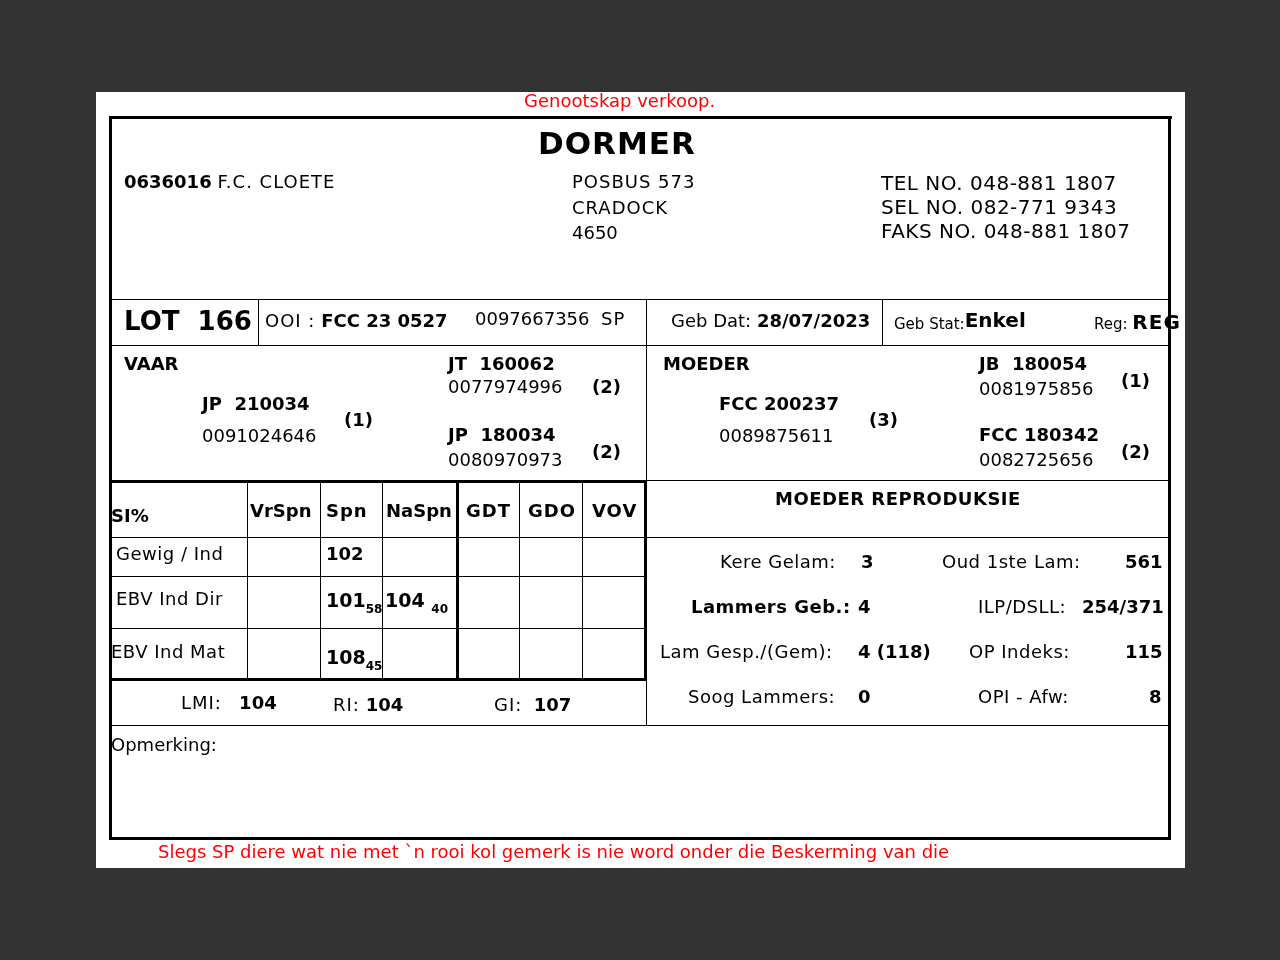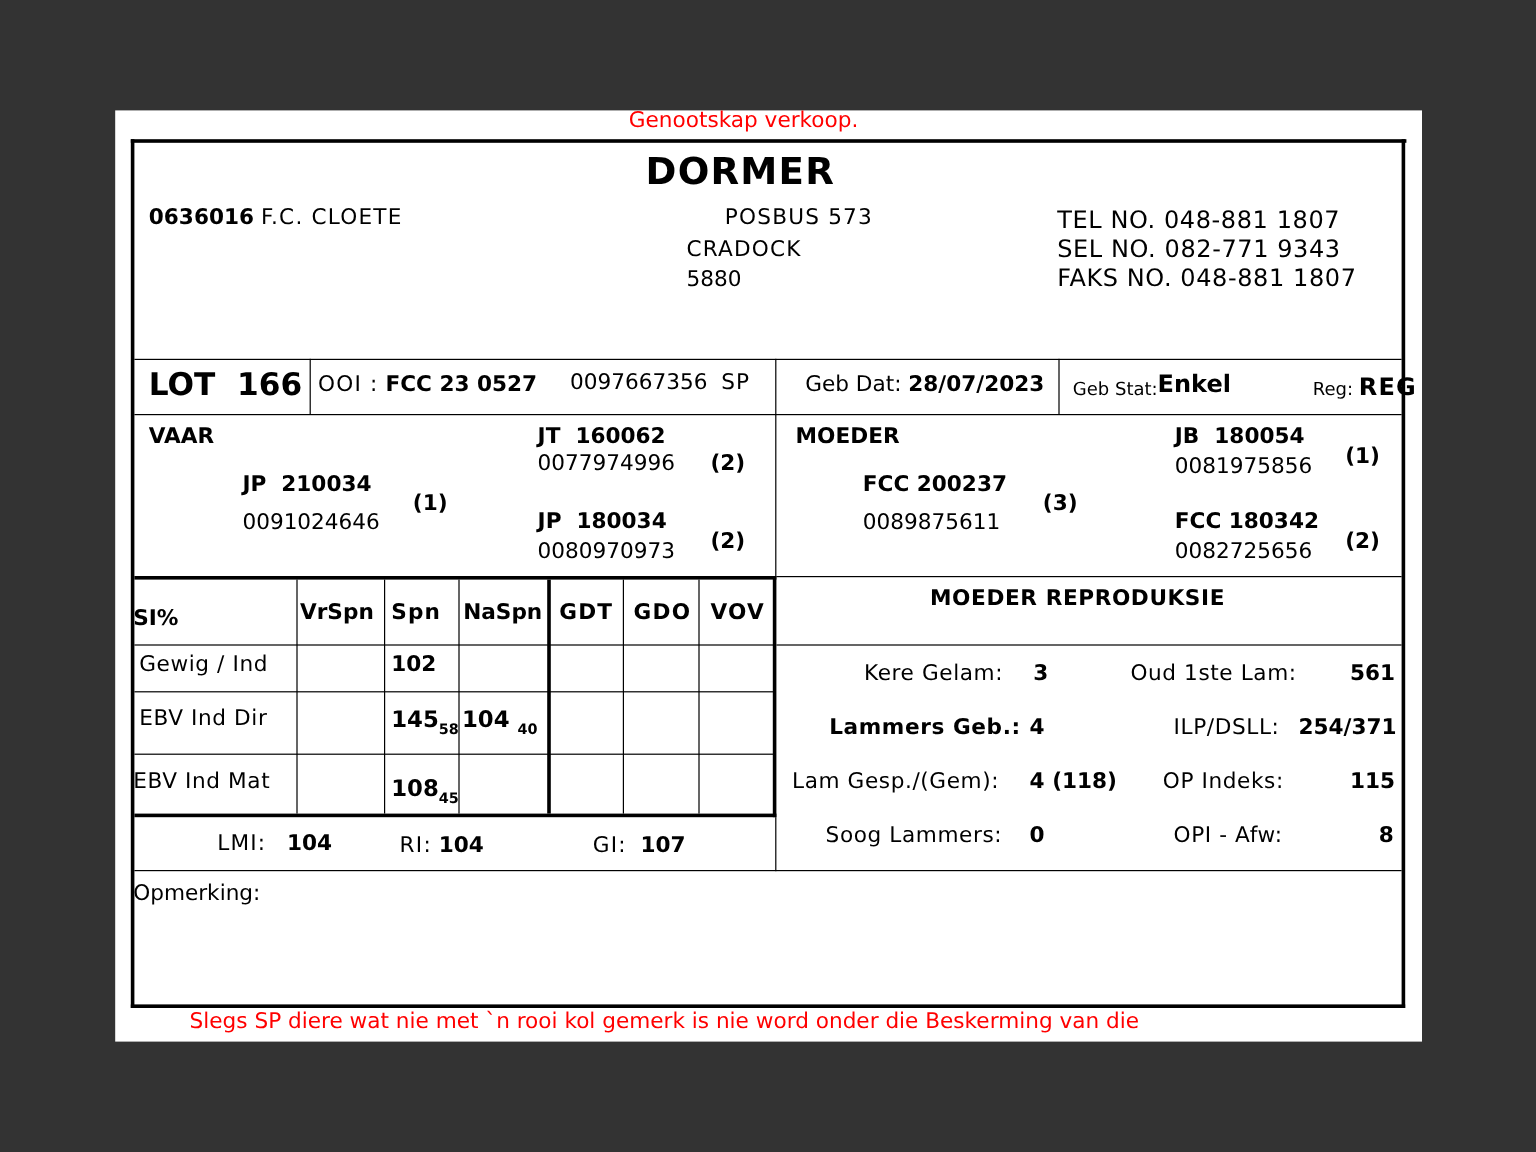--- a/index.html
+++ b/index.html
@@ -25,23 +25,23 @@
 <div class="hl" style="left:109px;top:116px;width:1063px;height:3px;"></div>
 <div class="hl" style="left:109px;top:116px;width:3px;height:724px;"></div>
 <div class="hl" style="left:1168px;top:116px;width:3px;height:724px;"></div>
 <div class="hl" style="left:109px;top:837px;width:1062px;height:3px;"></div>
 
 <div class="abs b" style="left:538px;top:125px;font-size:31px;letter-spacing:1px;">DORMER</div>
 <div class="abs t18" style="left:124px;top:171px;">
   <span class="b">0636016</span>
   <span class="ls">F.C. CLOETE</span>
 </div>
-<div class="abs t18 ls" style="left:604px;top:171px;">POSBUS 573</div>
+<div class="abs t18 ls" style="left:572px;top:171px;">POSBUS 573</div>
 <div class="abs t18 ls" style="left:572px;top:197px;">CRADOCK</div>
-<div class="abs t18" style="left:572px;top:222px;">5880</div>
+<div class="abs t18" style="left:572px;top:222px;">4650</div>
 <div class="abs t16" style="left:881px;top:171px;letter-spacing:0.5px;">TEL NO. 048-881 1807</div>
 <div class="abs t16" style="left:881px;top:195px;letter-spacing:0.5px;">SEL NO. 082-771 9343</div>
 <div class="abs t16" style="left:881px;top:219px;letter-spacing:0.5px;">FAKS NO. 048-881 1807</div>
 
 <div class="hl" style="left:112px;top:299px;width:1056px;height:1px;"></div>
 <div class="hl" style="left:112px;top:345px;width:1056px;height:1px;"></div>
 <div class="hl" style="left:258px;top:299px;width:1px;height:46px;"></div>
 <div class="hl" style="left:646px;top:299px;width:1px;height:181px;"></div>
 <div class="hl" style="left:882px;top:299px;width:1px;height:46px;"></div>
 
@@ -115,21 +115,21 @@
 <div class="abs b t18" style="left:386px;top:500px;">NaSpn</div>
 <div class="abs b t18" style="left:466px;top:500px;letter-spacing:1px;">GDT</div>
 <div class="abs b t18" style="left:528px;top:500px;letter-spacing:1px;">GDO</div>
 <div class="abs b t18" style="left:592px;top:500px;letter-spacing:1px;">VOV</div>
 
 <div class="abs t18" style="left:116px;top:543px;letter-spacing:0.5px;">Gewig / Ind</div>
 <div class="abs b t18" style="left:326px;top:543px;">102</div>
 
 <div class="abs t18" style="left:116px;top:588px;letter-spacing:0.5px;">EBV Ind Dir</div>
 <div class="abs b" style="left:326px;top:589px;font-size:19px;">
-  <span>145</span><span class="sub">58</span>
+  <span>101</span><span class="sub">58</span>
 </div>
 <div class="abs b" style="left:385px;top:589px;font-size:19px;">
   <span>104</span> <span class="sub">40</span>
 </div>
 
 <div class="abs t18" style="left:111px;top:641px;letter-spacing:0.5px;">EBV Ind Mat</div>
 <div class="abs b" style="left:326px;top:646px;font-size:19px;">
   <span>108</span><span class="sub">45</span>
 </div>
 

